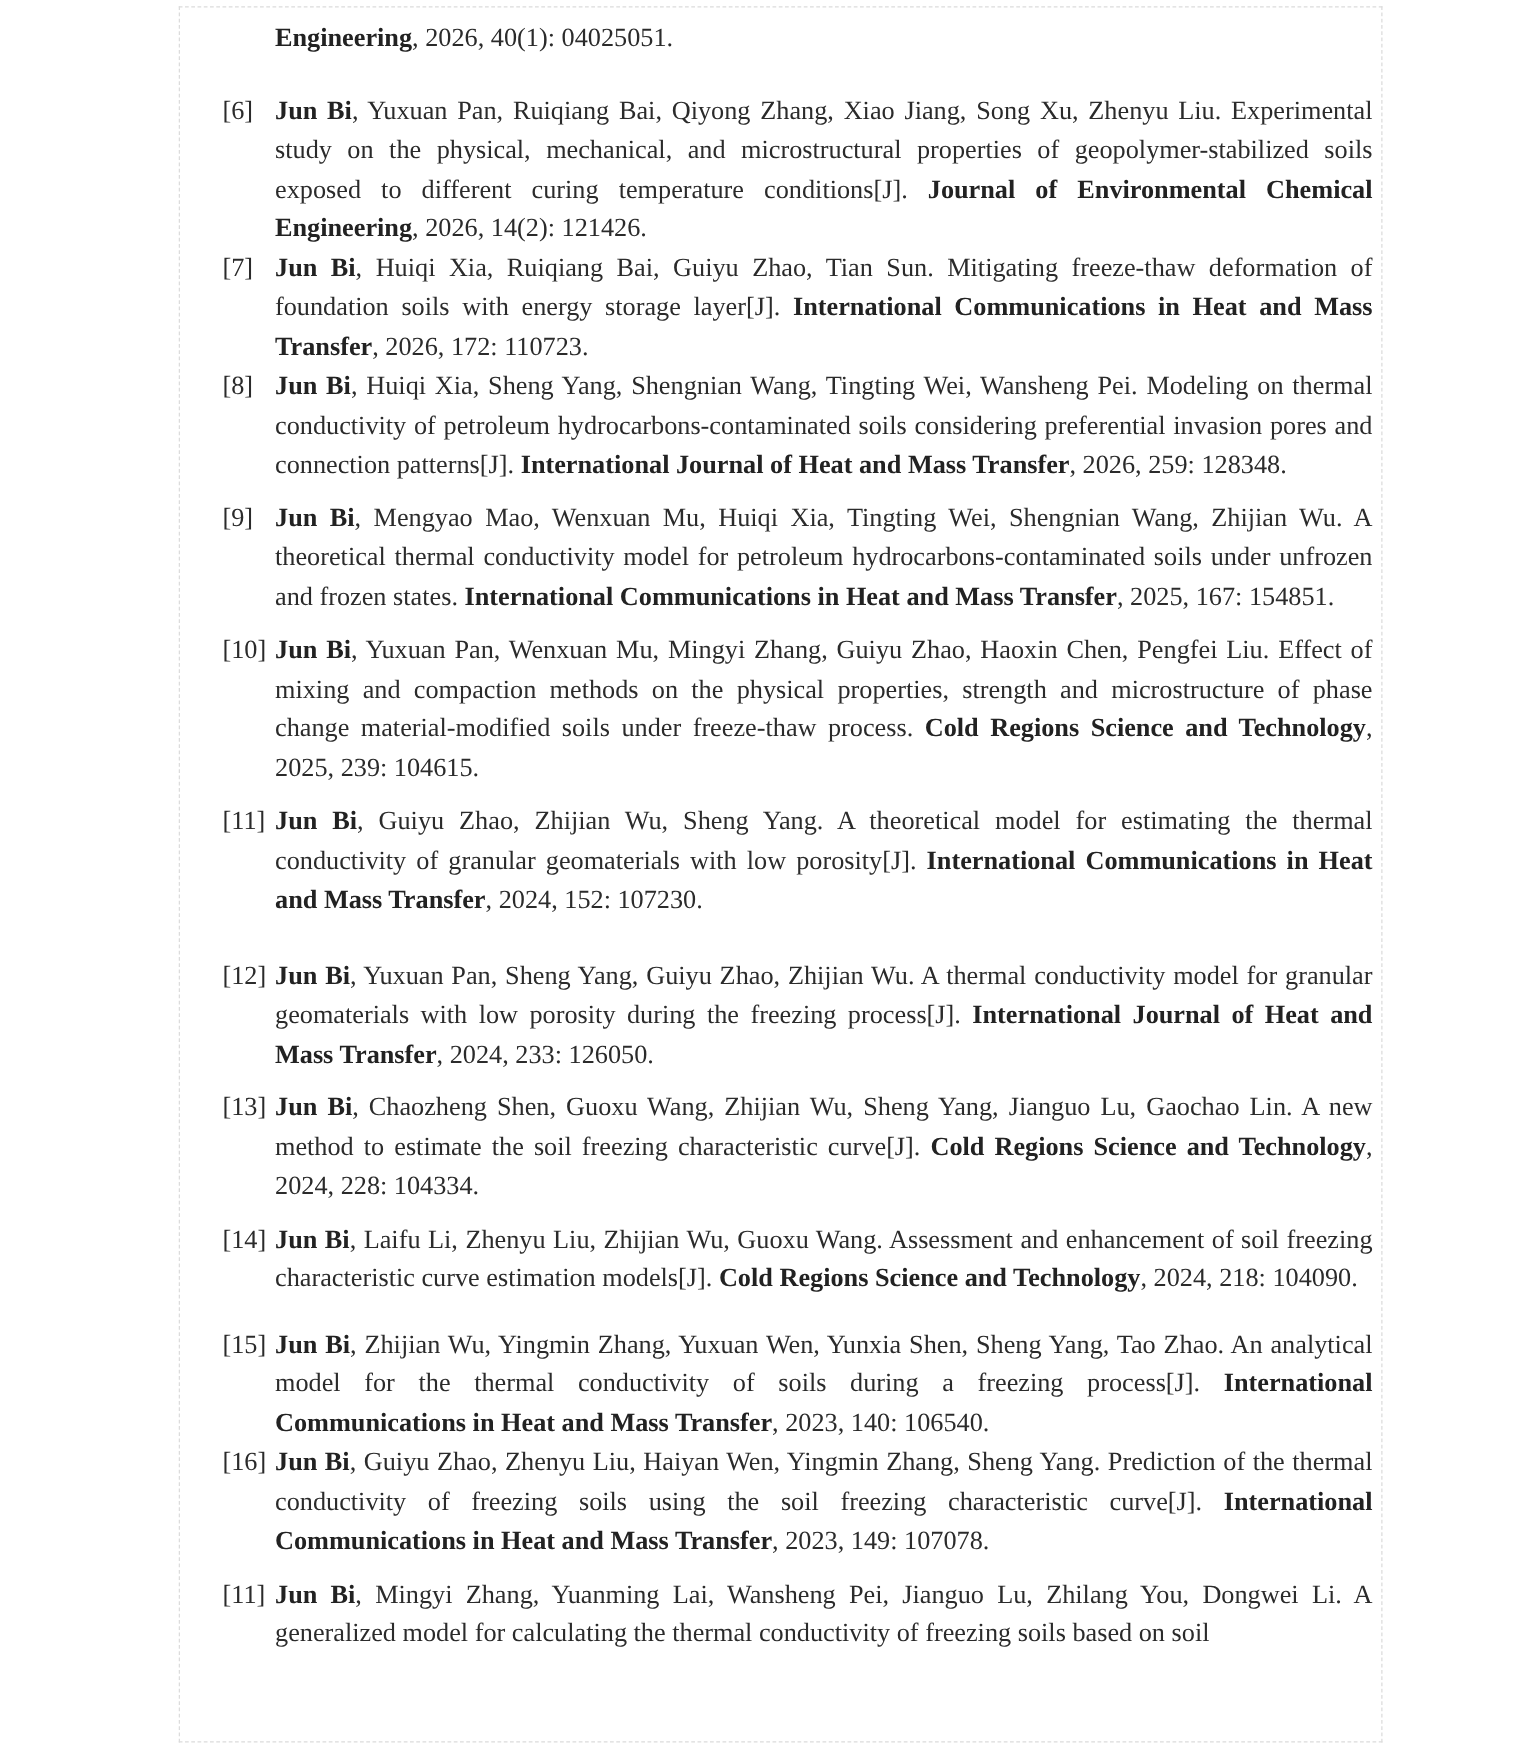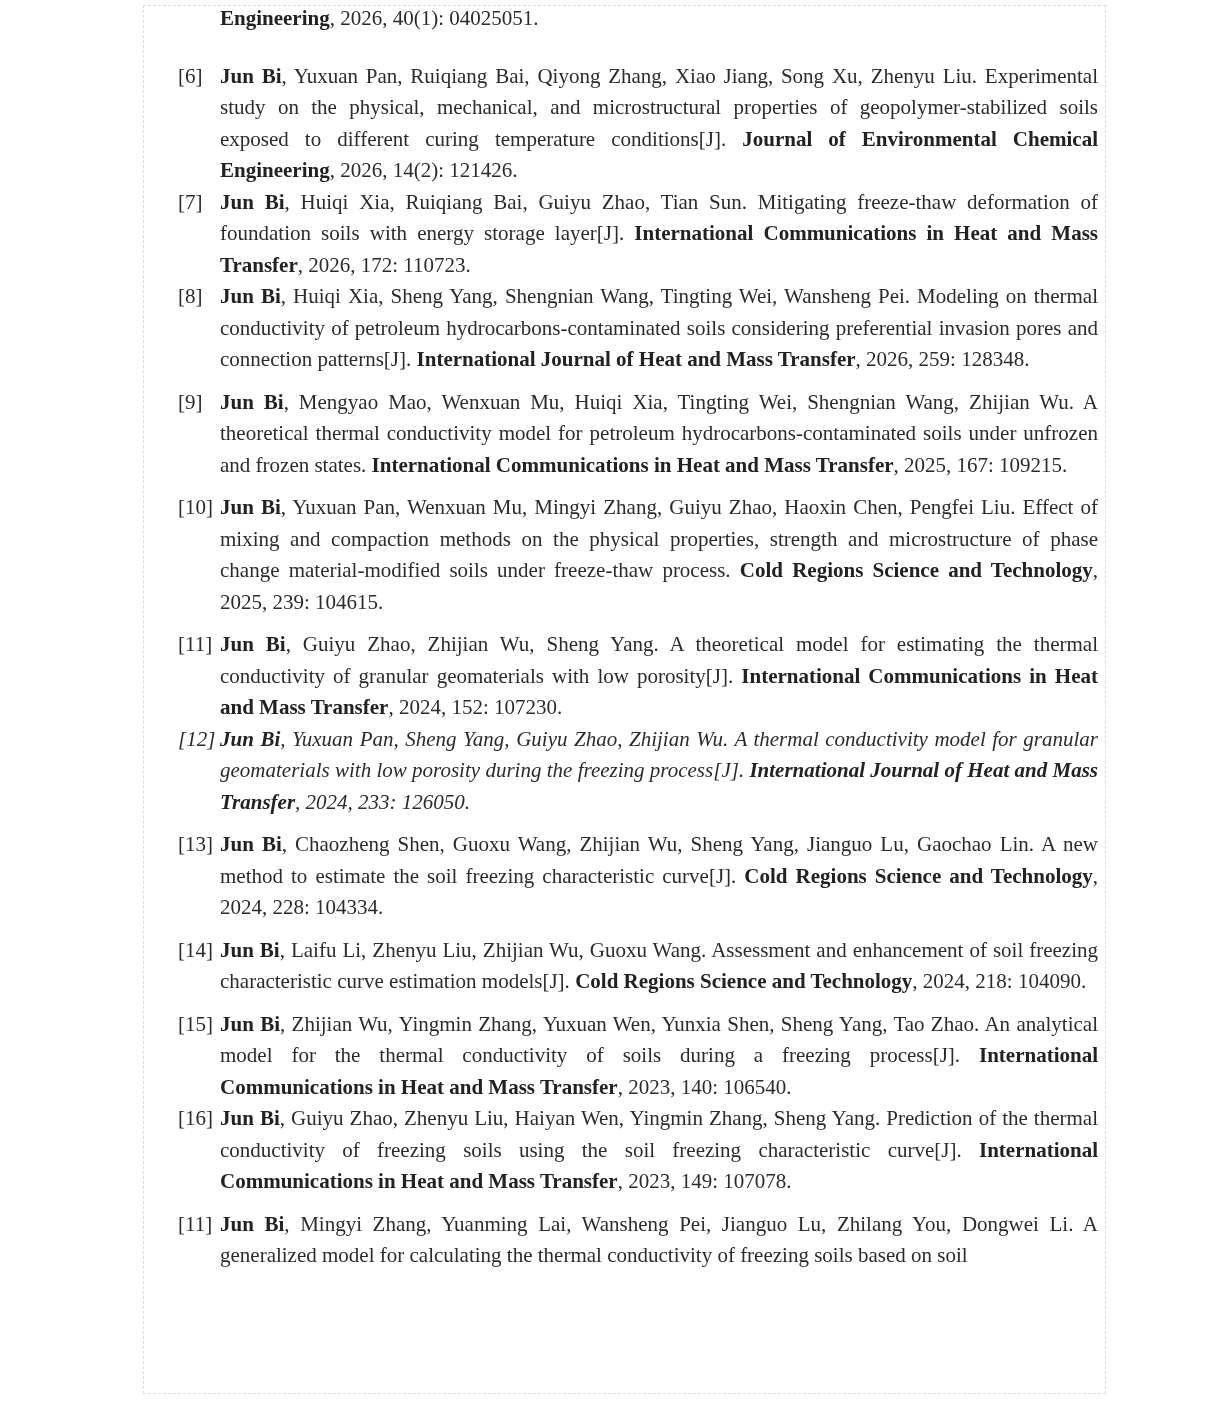--- a/index.html
+++ b/index.html
@@ -20,21 +20,21 @@
       left: 143px;
       top: 5px;
       width: 963px;
       height: 1389px;
       border: 1px dashed #dcdcdc;
       box-sizing: border-box;
     }
     .content {
       position: absolute;
       left: 178px;
-      top: 0;
+      top: 12px;
       width: 920px;
       font-size: 21px;
       line-height: 31.5px;
     }
     .ref {
       position: relative;
       padding-left: 42px;
       text-align: justify;
       text-align-last: left;
     }
@@ -67,49 +67,49 @@
     <span class="b">Jun Bi</span><span>, Huiqi Xia, Ruiqiang Bai, Guiyu Zhao, Tian Sun. Mitigating freeze-thaw deformation of foundation soils with energy storage layer[J]. </span><span class="b">International Communications in Heat and Mass Transfer</span><span>, 2026, 172: 110723.</span>
   </div>
 
   <div class="ref" style="margin-top:0px;">
     <span class="ref-num">[8]</span>
     <span class="b">Jun Bi</span><span>, Huiqi Xia, Sheng Yang, Shengnian Wang, Tingting Wei, Wansheng Pei. Modeling on thermal conductivity of petroleum hydrocarbons-contaminated soils considering preferential invasion pores and connection patterns[J]. </span><span class="b">International Journal of Heat and Mass Transfer</span><span>, 2026, 259: 128348.</span>
   </div>
 
   <div class="ref" style="margin-top:11px;">
     <span class="ref-num">[9]</span>
-    <span class="b">Jun Bi</span><span>, Mengyao Mao, Wenxuan Mu, Huiqi Xia, Tingting Wei, Shengnian Wang, Zhijian Wu. A theoretical thermal conductivity model for petroleum hydrocarbons-contaminated soils under unfrozen and frozen states. </span><span class="b">International Communications in Heat and Mass Transfer</span><span>, 2025, 167: 109215.</span>
+    <span class="b">Jun Bi</span><span>, Mengyao Mao, Wenxuan Mu, Huiqi Xia, Tingting Wei, Shengnian Wang, Zhijian Wu. A theoretical thermal conductivity model for petroleum hydrocarbons-contaminated soils under unfrozen and frozen states. </span><span class="b">International Communications in Heat and Mass Transfer</span><span>, 2025, 167: 154851.</span>
   </div>
 
   <div class="ref" style="margin-top:11px;">
     <span class="ref-num">[10]</span>
     <span class="b">Jun Bi</span><span>, Yuxuan Pan, Wenxuan Mu, Mingyi Zhang, Guiyu Zhao, Haoxin Chen, Pengfei Liu. Effect of mixing and compaction methods on the physical properties, strength and microstructure of phase change material-modified soils under freeze-thaw process. </span><span class="b">Cold Regions Science and Technology</span><span>, 2025, 239: 104615.</span>
   </div>
 
   <div class="ref" style="margin-top:11px;">
     <span class="ref-num">[11]</span>
     <span class="b">Jun Bi</span><span>, Guiyu Zhao, Zhijian Wu, Sheng Yang. A theoretical model for estimating the thermal conductivity of granular geomaterials with low porosity[J]. </span><span class="b">International Communications in Heat and Mass Transfer</span><span>, 2024, 152: 107230.</span>
   </div>
 
-  <div class="ref" style="margin-top:0;font-style:italic;">
+  <div class="ref" style="margin-top:29px;">
     <span class="ref-num">[12]</span>
     <span class="b">Jun Bi</span><span>, Yuxuan Pan, Sheng Yang, Guiyu Zhao, Zhijian Wu. A thermal conductivity model for granular geomaterials with low porosity during the freezing process[J]. </span><span class="b">International Journal of Heat and Mass Transfer</span><span>, 2024, 233: 126050.</span>
   </div>
 
   <div class="ref" style="margin-top:11px;">
     <span class="ref-num">[13]</span>
     <span class="b">Jun Bi</span><span>, Chaozheng Shen, Guoxu Wang, Zhijian Wu, Sheng Yang, Jianguo Lu, Gaochao Lin. A new method to estimate the soil freezing characteristic curve[J]. </span><span class="b">Cold Regions Science and Technology</span><span>, 2024, 228: 104334.</span>
   </div>
 
   <div class="ref" style="margin-top:11px;font-family:Liberation Serif, serif;">
     <span class="ref-num">[14]</span>
     <span class="b">Jun Bi</span><span>, Laifu Li, Zhenyu Liu, Zhijian Wu, Guoxu Wang. Assessment and enhancement of soil freezing characteristic curve estimation models[J]. </span><span class="b">Cold Regions Science and Technology</span><span>, 2024, 218: 104090.</span>
   </div>
 
-  <div class="ref" style="margin-top:11px;">
+  <div class="ref" style="margin-top:21px;">
     <span class="ref-num">[15]</span>
     <span class="b">Jun Bi</span><span>, Zhijian Wu, Yingmin Zhang, Yuxuan Wen, Yunxia Shen, Sheng Yang, Tao Zhao. An analytical model for the thermal conductivity of soils during a freezing process[J]. </span><span class="b">International Communications in Heat and Mass Transfer</span><span>, 2023, 140: 106540.</span>
   </div>
 
   <div class="ref" style="">
     <span class="ref-num">[16]</span>
     <span class="b">Jun Bi</span><span>, Guiyu Zhao, Zhenyu Liu, Haiyan Wen, Yingmin Zhang, Sheng Yang. Prediction of the thermal conductivity of freezing soils using the soil freezing characteristic curve[J]. </span><span class="b">International Communications in Heat and Mass Transfer</span><span>, 2023, 149: 107078.</span>
   </div>
 
   <div class="ref" style="margin-top:11px;">

